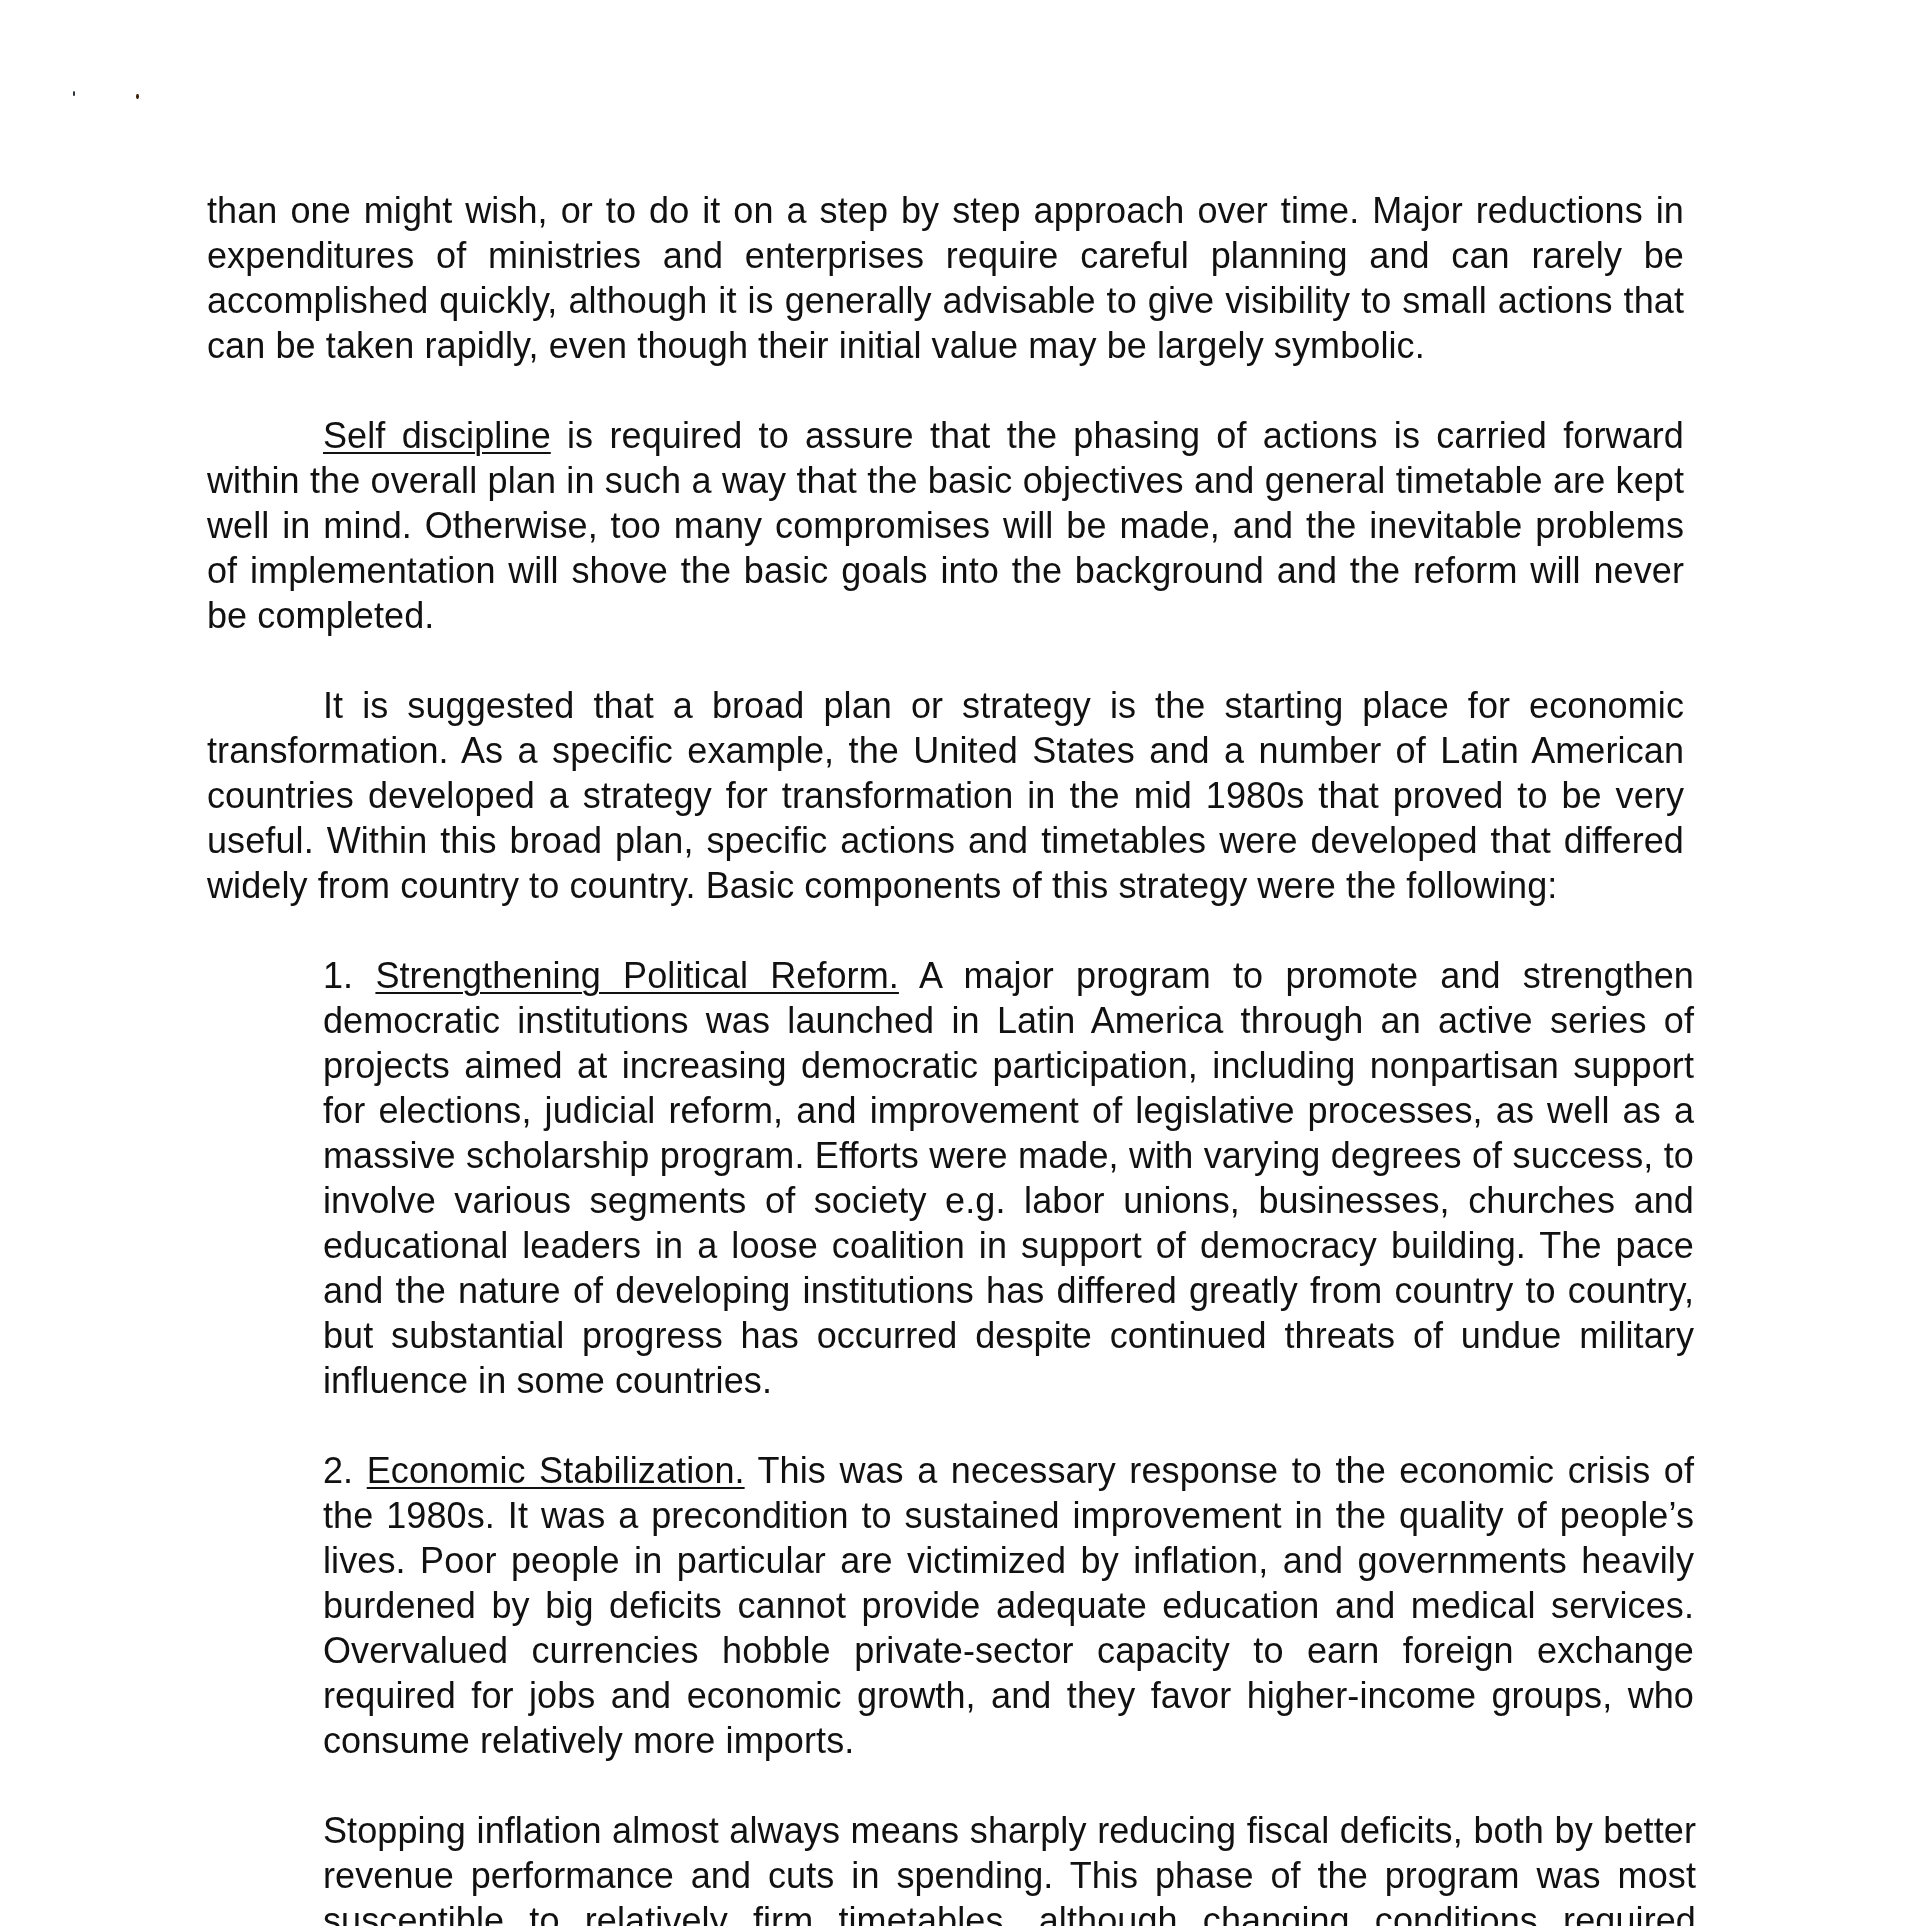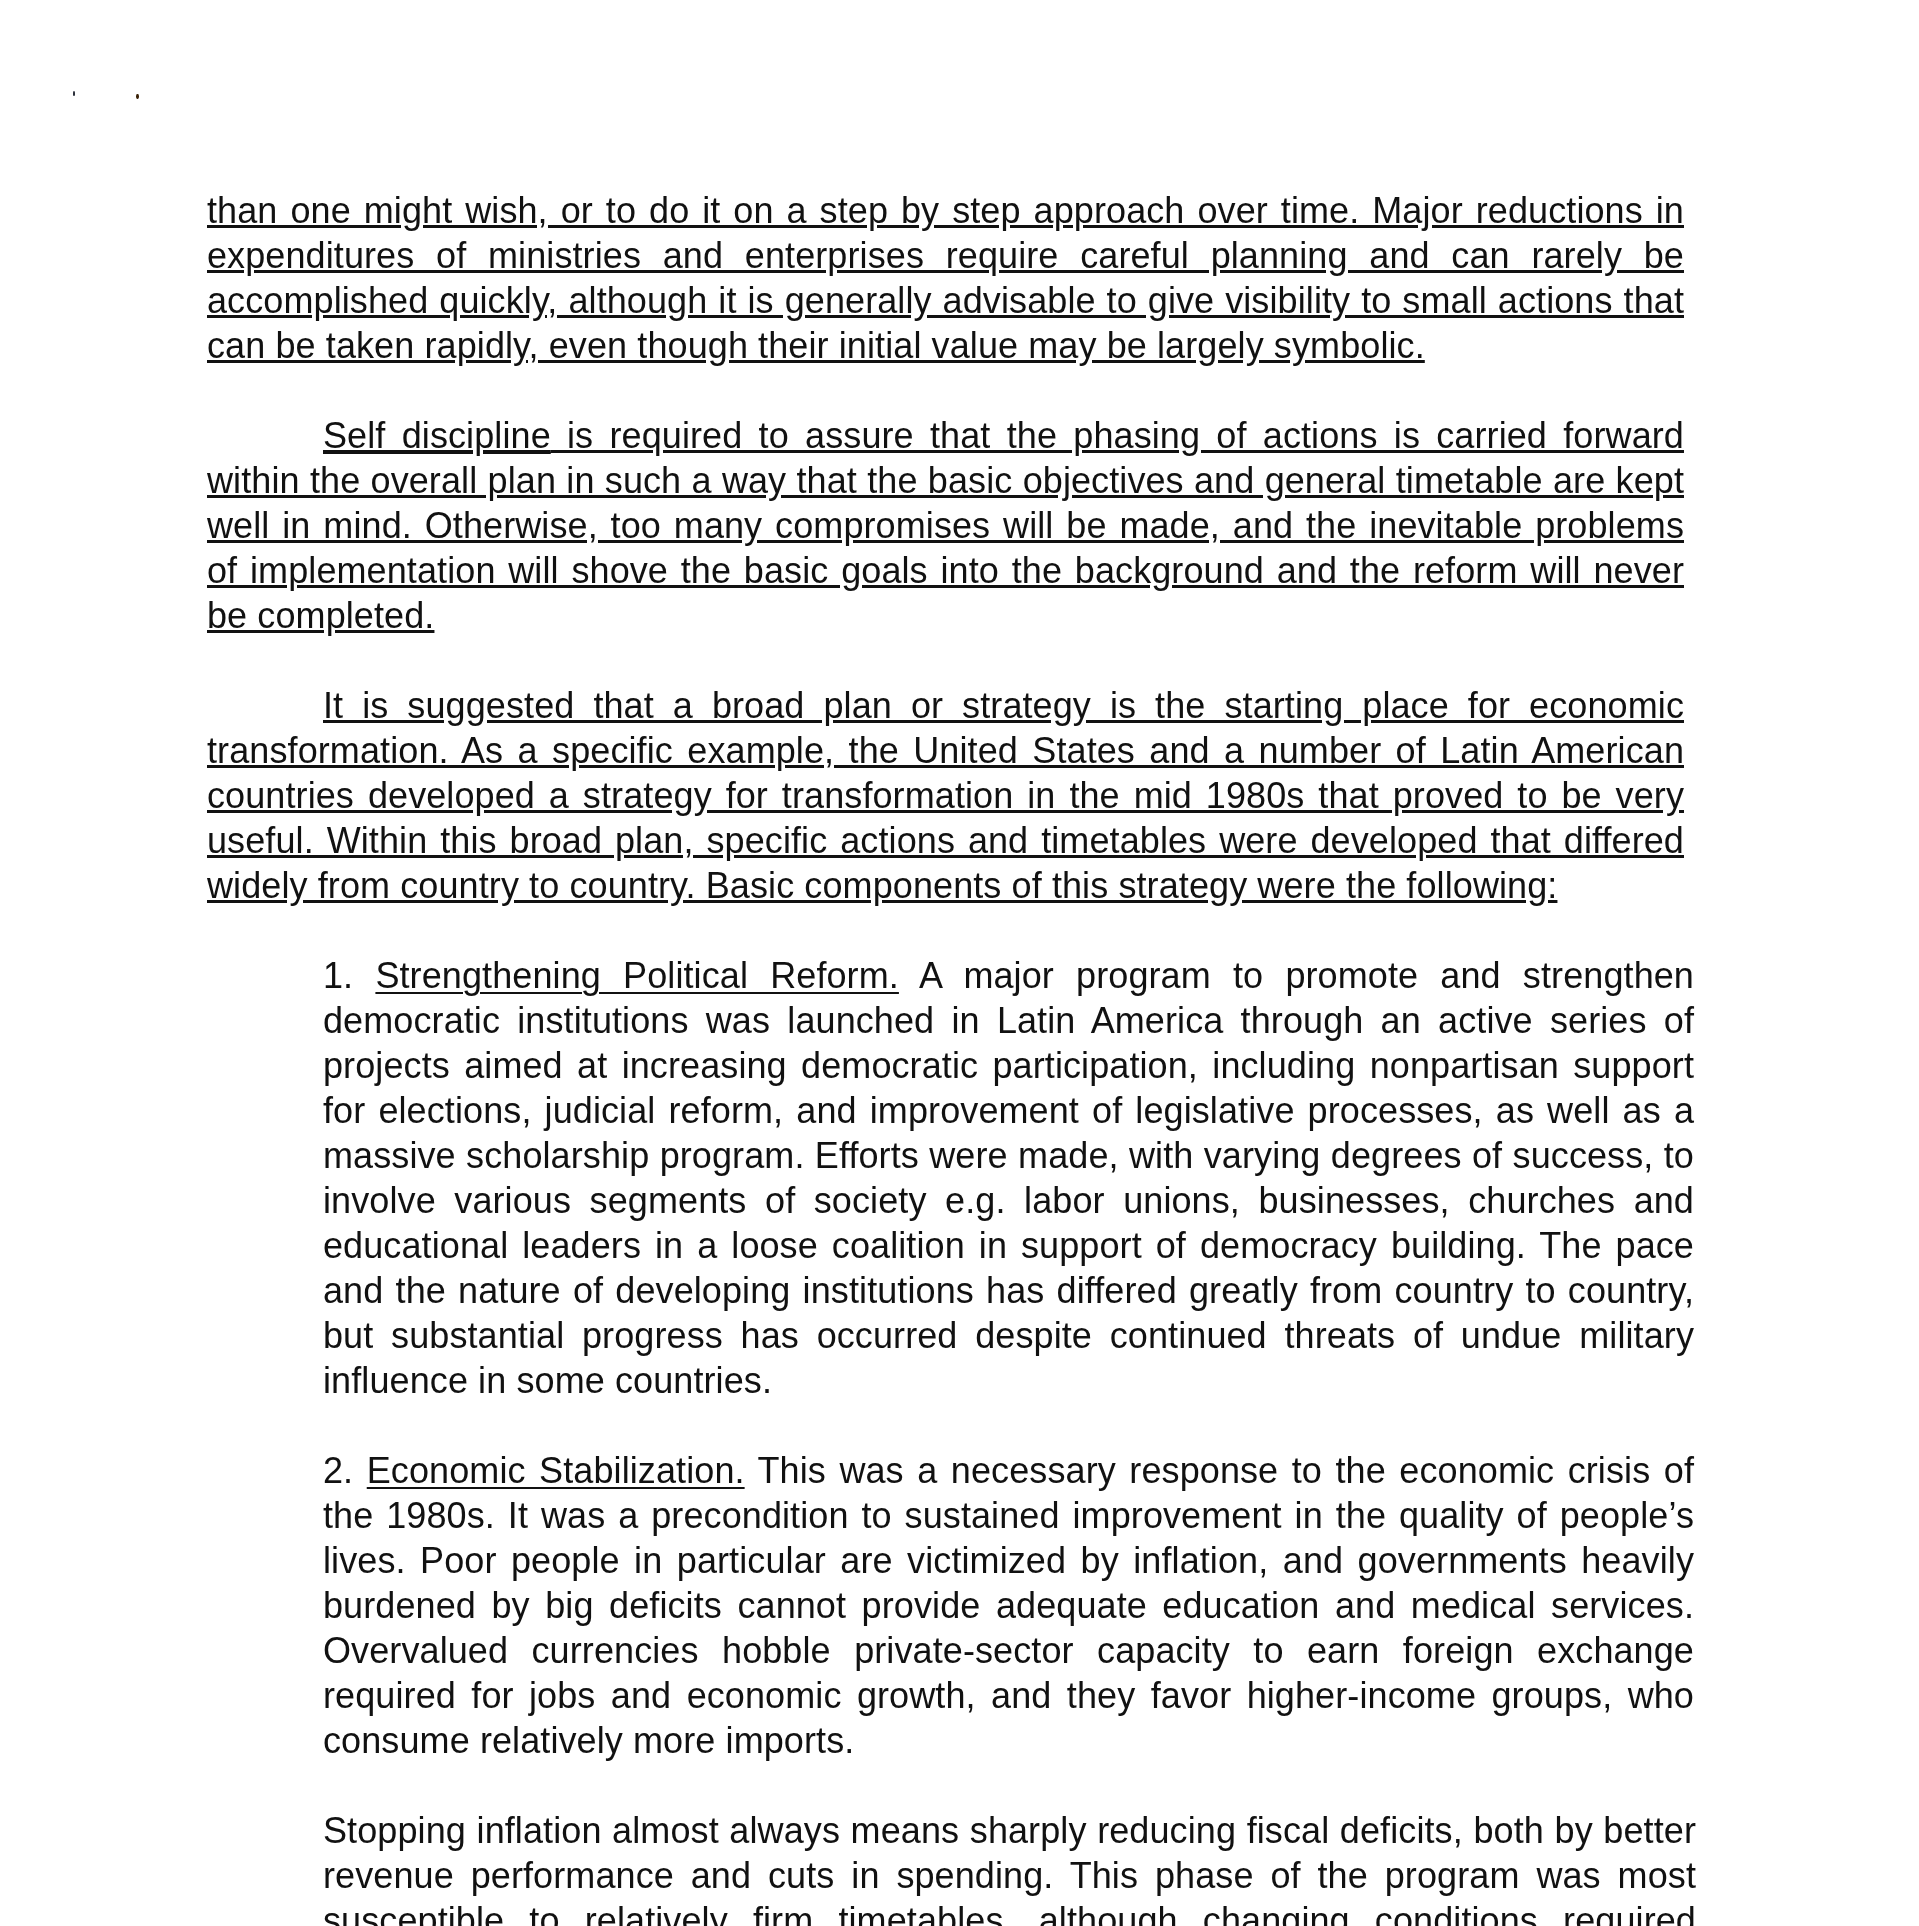--- a/index.html
+++ b/index.html
@@ -35,21 +35,20 @@
     left: 207px;
     top: 188px;
     width: 1489px;
     font-size: 36px;
     line-height: 45px;
     text-align: justify;
     letter-spacing: 0.1px;
   }
   .para {
     margin: 0 12px 45px 0;
-    text-decoration: underline;
   }
   .para.indent-first {
     text-indent: 116px;
   }
   .list {
     margin: 0;
     padding: 0 0 0 116px;
   }
   .list-item {
     margin: 0 2px 45px 0;

